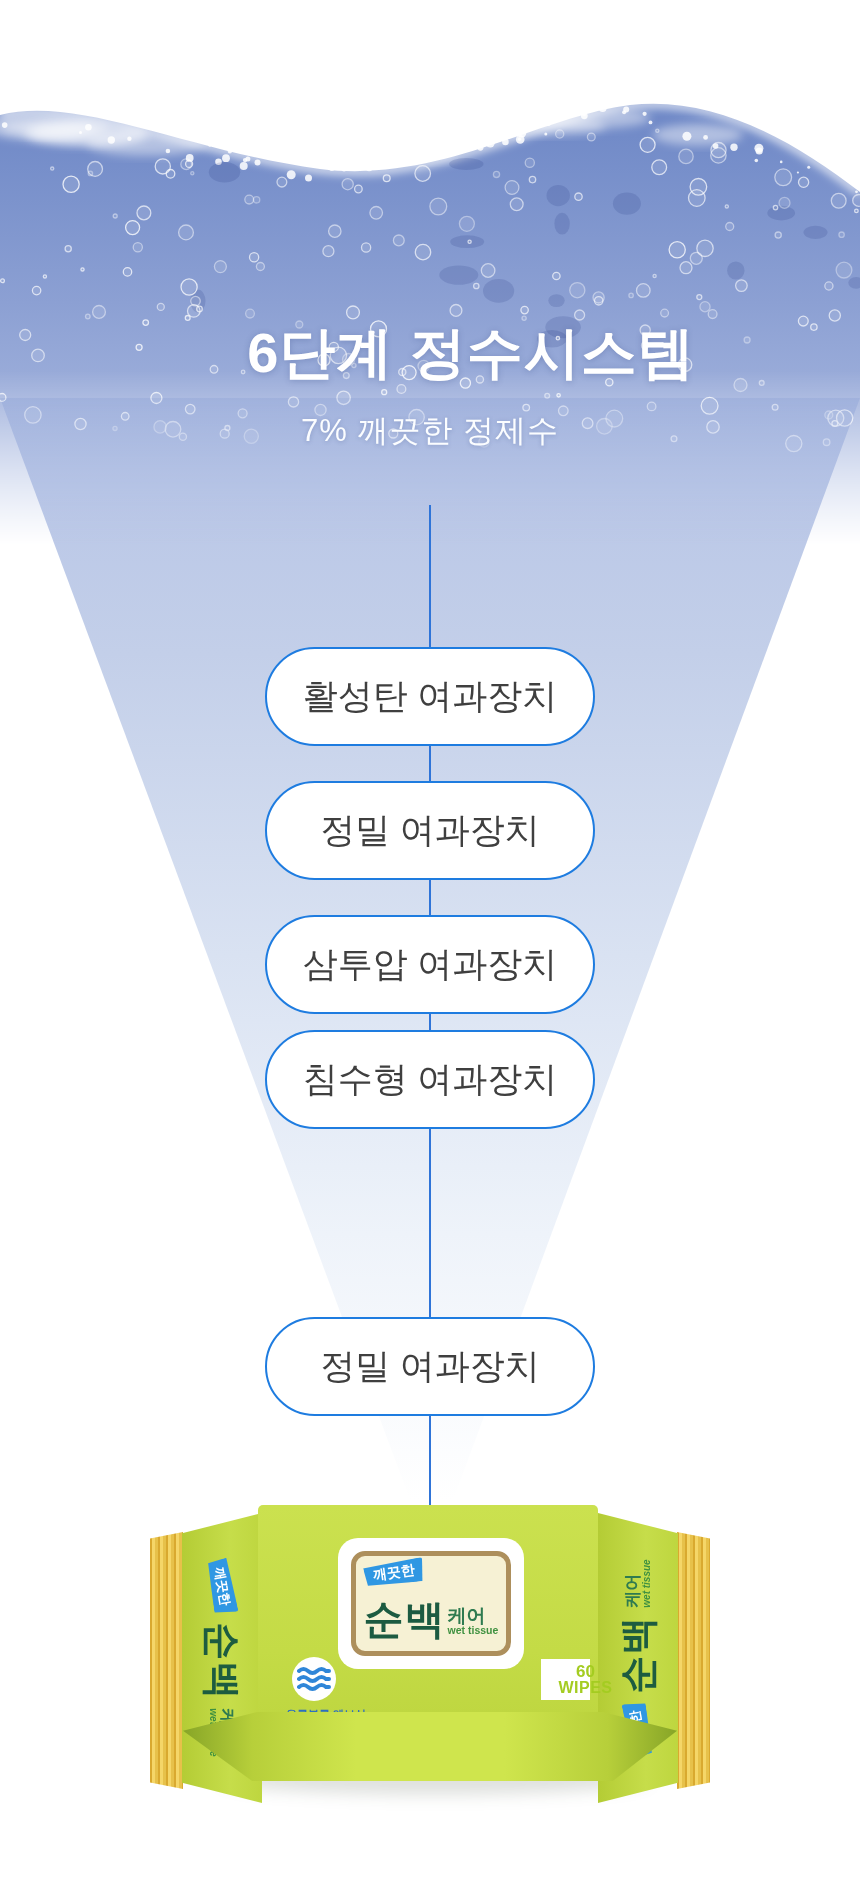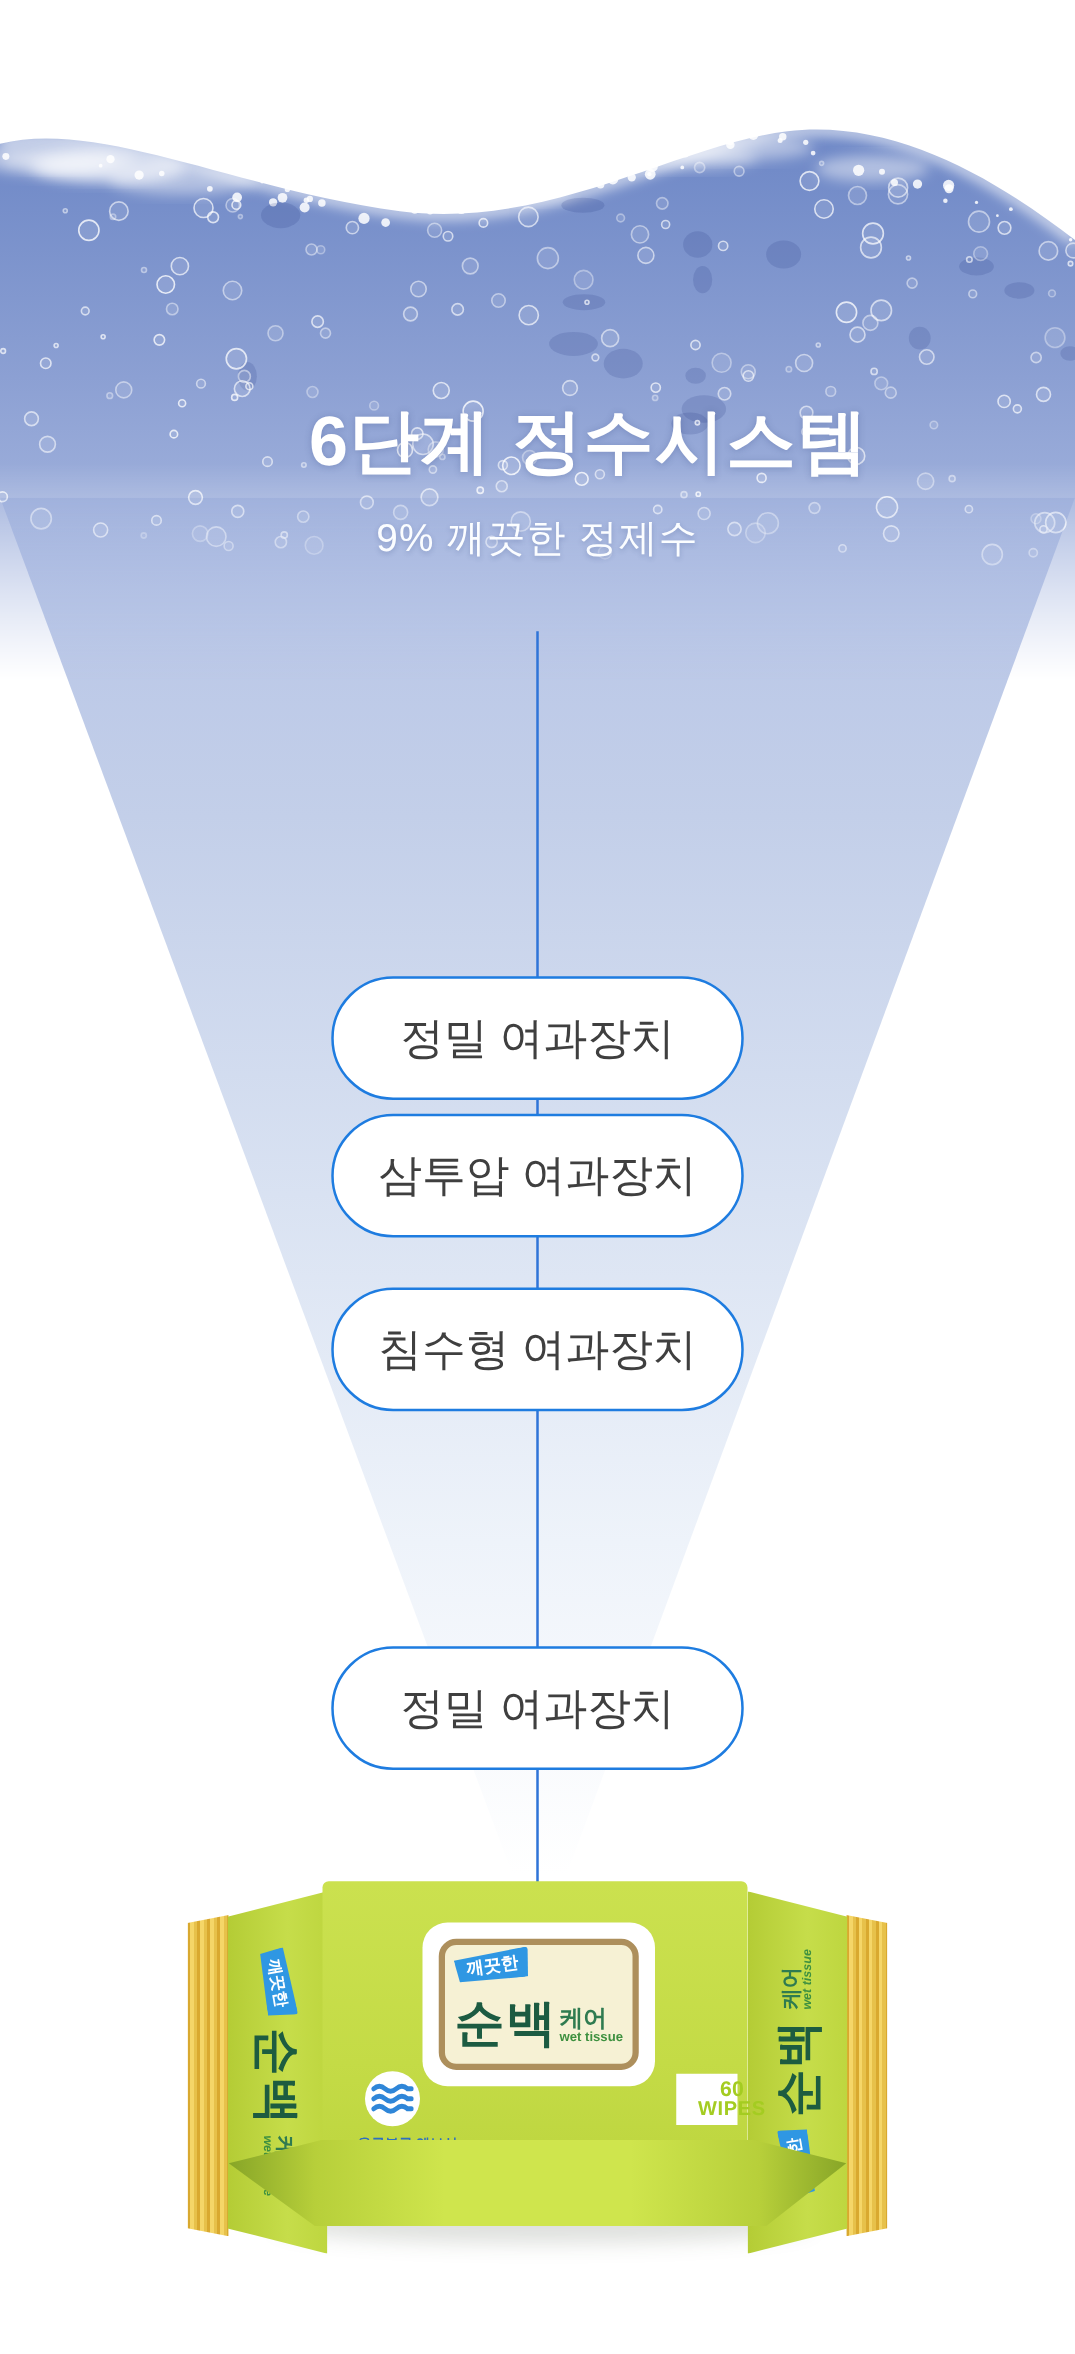--- a/index.html
+++ b/index.html
@@ -39,21 +39,21 @@
     background:#2f74d8; z-index:3;
   }
 
   
   .pill {
     position:absolute; left:265px; width:330px; height:99px; z-index:4;
     background:#ffffff; border:2px solid #1e7ce0; border-radius:50px;
     display:flex; align-items:center; justify-content:center;
     color:#3f3f3f; font-size:35px; font-weight:500; letter-spacing:0px;
   }
-  .pill-1{top:647px;} .pill-2{top:781px;} .pill-3{top:891px;}
+  .pill-1{top:647px;} .pill-2{top:781px;} .pill-3{top:915px;}
   .pill-4{top:1030px;} .pill-5{top:1183px;} .pill-6{top:1317px;}
 
   
   .product { position:absolute; left:150px; top:1505px; width:560px; height:310px; z-index:5; }
 
   .pkg-shadow {
     position:absolute; left:70px; top:258px; width:430px; height:32px;
     background:rgba(30,40,20,.14); border-radius:50%; filter:blur(8px);
   }
   .crimp {
@@ -414,24 +414,27 @@
           <circle cx="685.0" cy="364.7" r="6.8" fill="rgba(255,255,255,0.10)" stroke="rgba(255,255,255,0.66)" stroke-width="1.3"></circle>
           <circle cx="496.5" cy="174.4" r="3.1" fill="rgba(255,255,255,0.10)" stroke="rgba(255,255,255,0.37)" stroke-width="1.3"></circle>
           <circle cx="778.2" cy="235.1" r="3.1" fill="rgba(255,255,255,0.10)" stroke="rgba(255,255,255,0.48)" stroke-width="1.3"></circle>
           <circle cx="160.1" cy="426.9" r="6.2" fill="rgba(255,255,255,0.10)" stroke="rgba(255,255,255,0.39)" stroke-width="1.3"></circle>
           <circle cx="559.7" cy="134.0" r="4.1" fill="rgba(255,255,255,0.10)" stroke="rgba(255,255,255,0.40)" stroke-width="1.3"></circle>
         </g>
     </svg>
   </div>
 
   <div class="hero-title">6단계 정수시스템</div>
-  <div class="hero-subtitle">9% 깨끗한 정제수</div>
+  <div class="hero-subtitle">7% 깨끗한 정제수</div>
 
   <div class="connector-line"></div>
 
+  <div class="pill pill-1">
+      <span>활성탄 여과장치</span>
+    </div>
   <div class="pill pill-2">
       <span>정밀 여과장치</span>
     </div>
   <div class="pill pill-3">
       <span>삼투압 여과장치</span>
     </div>
   <div class="pill pill-4">
       <span>침수형 여과장치</span>
     </div>
   <div class="pill pill-6">

